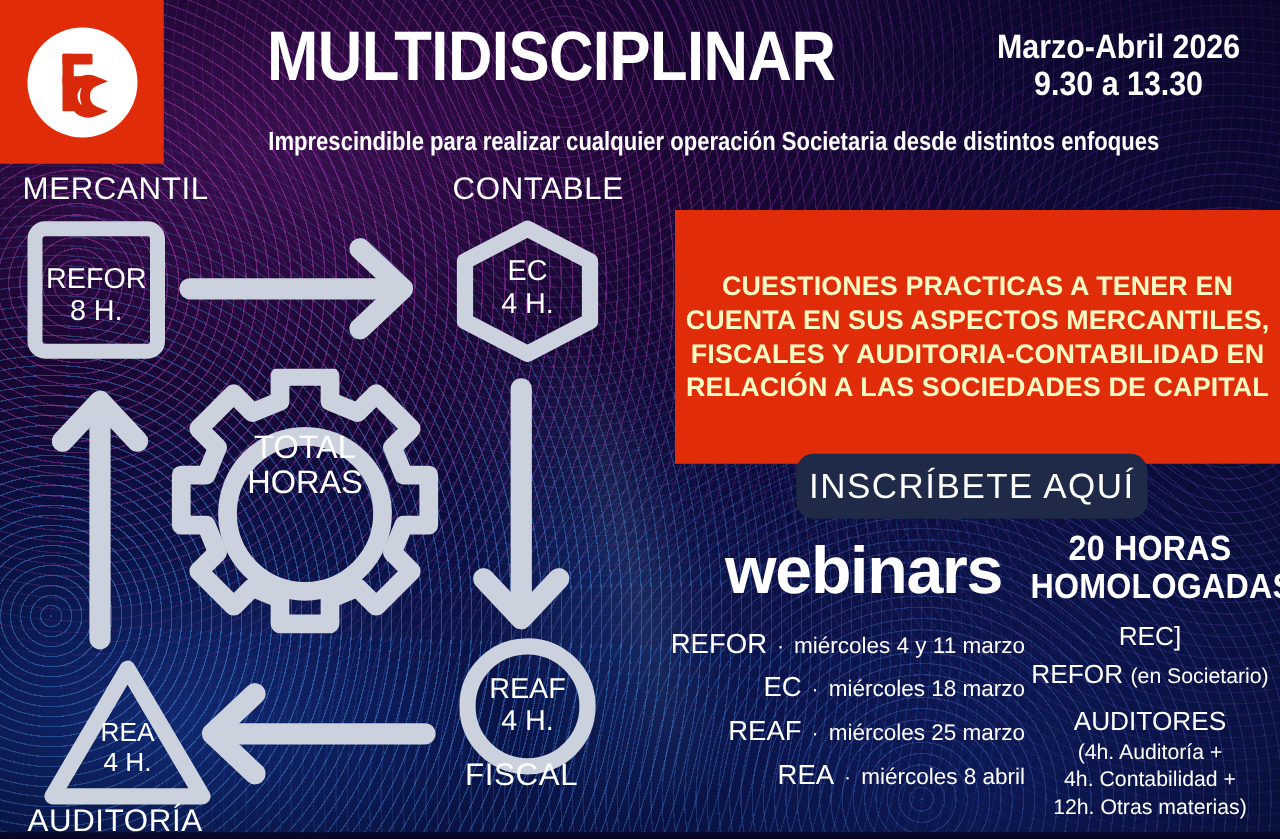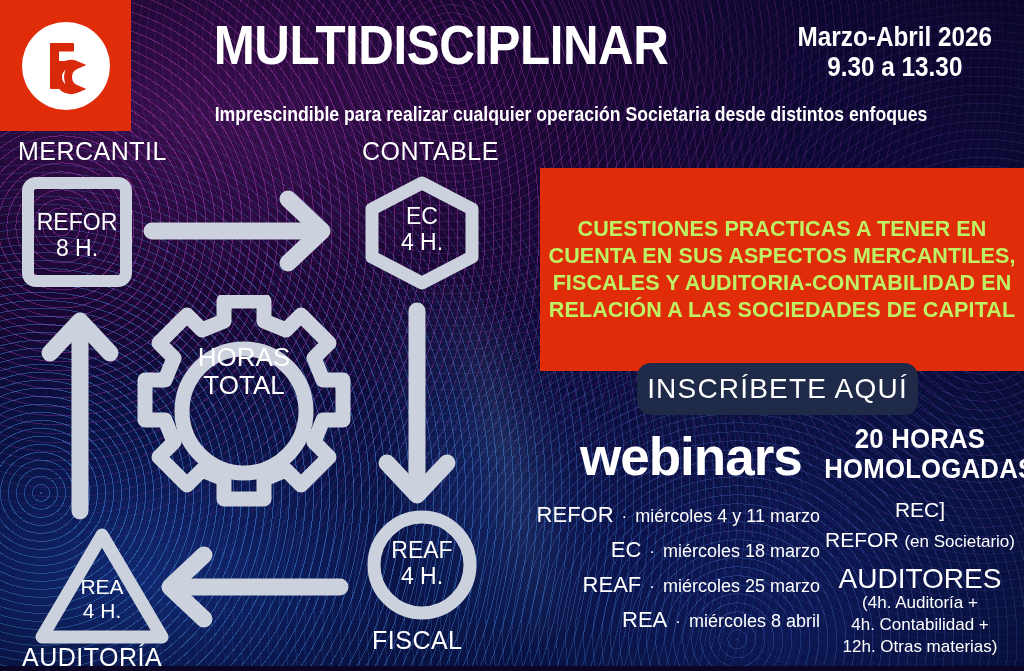--- a/index.html
+++ b/index.html
@@ -121,21 +121,21 @@
   .tri-wrap{position:absolute;left:32px;top:392px;width:140px;height:124px;}
   .gearwrap{position:absolute;left:128px;top:164px;width:232px;height:232px;}
   .arrowwrap{position:absolute;inset:0;}
 
   
   .redbox{
     position:absolute;left:540px;top:168px;width:484px;height:203px;background:#e12c09;
     display:flex;align-items:center;justify-content:center;
   }
   .redbox p{
-    margin:0;color:#bef264;text-align:center;font-weight:bold;
+    margin:0;color:#fef9c3;text-align:center;font-weight:bold;
     font-size:21.5px;line-height:27px;letter-spacing:.1px;
     font-family:"Liberation Sans",sans-serif;
   }
   .cta{
     position:absolute;left:637px;top:363px;width:281px;height:52px;
     background:#1e2a47;border-radius:14px;
     display:flex;align-items:center;justify-content:center;
   }
   .cta span{
     color:#fff;font-size:28px;letter-spacing:1.2px;font-weight:400;
@@ -161,21 +161,21 @@
   .horas-col{
     position:absolute;left:816px;top:424px;width:208px;text-align:center;color:#fff;
   }
   .horas-title{
     font-family:"Liberation Sans Narrow","Liberation Sans",sans-serif;
     font-weight:bold;font-size:28px;line-height:30px;letter-spacing:.2px;
     transform:scaleX(.92);transform-origin:center top;
   }
   .horas-line{font-size:21px;line-height:28px;margin-top:12px;font-family:"Liberation Sans",sans-serif;}
   .horas-line small{font-size:17px;}
-  .horas-sub{font-size:28px;line-height:26px;margin-top:10px;font-family:"Liberation Sans",sans-serif;}
+  .horas-sub{font-size:21px;line-height:26px;margin-top:10px;font-family:"Liberation Sans",sans-serif;}
   .horas-note{font-size:17px;line-height:22px;font-family:"Liberation Sans",sans-serif;}
 </style>
 </head>
 <body>
 
 <div id="poster">
 
   <div class="bg-layer bg-base"></div>
   <div class="bg-layer bg-rings-a"></div>
   <div class="bg-layer bg-rings-b"></div>
@@ -252,21 +252,21 @@
 
     <div class="ringwrap">
       <svg viewBox="0 0 112 112" width="112" height="112" aria-hidden="true">
         <circle cx="56" cy="56" r="48" fill="none" stroke="#ccd2dd" stroke-width="13"></circle>
       </svg>
     </div>
     <div class="shape-text" style="left:366px;top:406px;width:112px;">
       <div>REAF</div>
       <div>4 H.</div>
     </div>
-    <div class="shape-label" style="left:372px;top:495px;text-align:right;">FISCAL</div>
+    <div class="shape-label" style="left:372px;top:475px;text-align:right;">FISCAL</div>
 
     <div class="tri-wrap">
       <svg viewBox="0 0 140 124" width="140" height="124" aria-hidden="true">
         <polygon points="70,12 130,114 10,114" fill="none" stroke="#ccd2dd" stroke-width="13" stroke-linejoin="round"></polygon>
       </svg>
     </div>
     <div class="shape-text" style="left:32px;top:444px;width:140px;font-size:21px;line-height:24px;">
       <div>REA</div>
       <div>4 H.</div>
     </div>
@@ -274,22 +274,22 @@
 
     <div class="gearwrap">
       <svg viewBox="0 0 232 232" width="232" height="232" aria-hidden="true">
         <g fill="none" stroke="#ccd2dd" stroke-width="15" stroke-linejoin="round">
           <path d="M96,6 h40 v20 l22,9 l15,-15 l28,28 l-15,15 l9,22 h20 v40 h-20 l-9,22 l15,15 l-28,28 l-15,-15 l-22,9 v20 h-40 v-20 l-22,-9 l-15,15 l-28,-28 l15,-15 l-9,-22 h-20 v-40 h20 l9,-22 l-15,-15 l28,-28 l15,15 l22,-9 z"></path>
           <circle cx="116" cy="116" r="62"></circle>
         </g>
       </svg>
     </div>
     <div style="position:absolute;left:128px;top:212px;width:232px;text-align:center;color:#fff;">
+      <div style="font-size:26px;line-height:28px;font-family:'Liberation Sans',sans-serif;">TOTAL</div>
       <div style="font-size:26px;line-height:28px;font-family:'Liberation Sans',sans-serif;">HORAS</div>
-      <div style="font-size:26px;line-height:28px;font-family:'Liberation Sans',sans-serif;">TOTAL</div>
     </div>
   </div>
 
   <div class="redbox">
     <p>CUESTIONES PRACTICAS A TENER EN CUENTA EN SUS ASPECTOS MERCANTILES, FISCALES Y AUDITORIA-CONTABILIDAD EN RELACIÓN A LAS SOCIEDADES DE CAPITAL</p>
   </div>
 
   <div class="cta">
     <span>INSCRÍBETE AQUÍ</span>
   </div>

